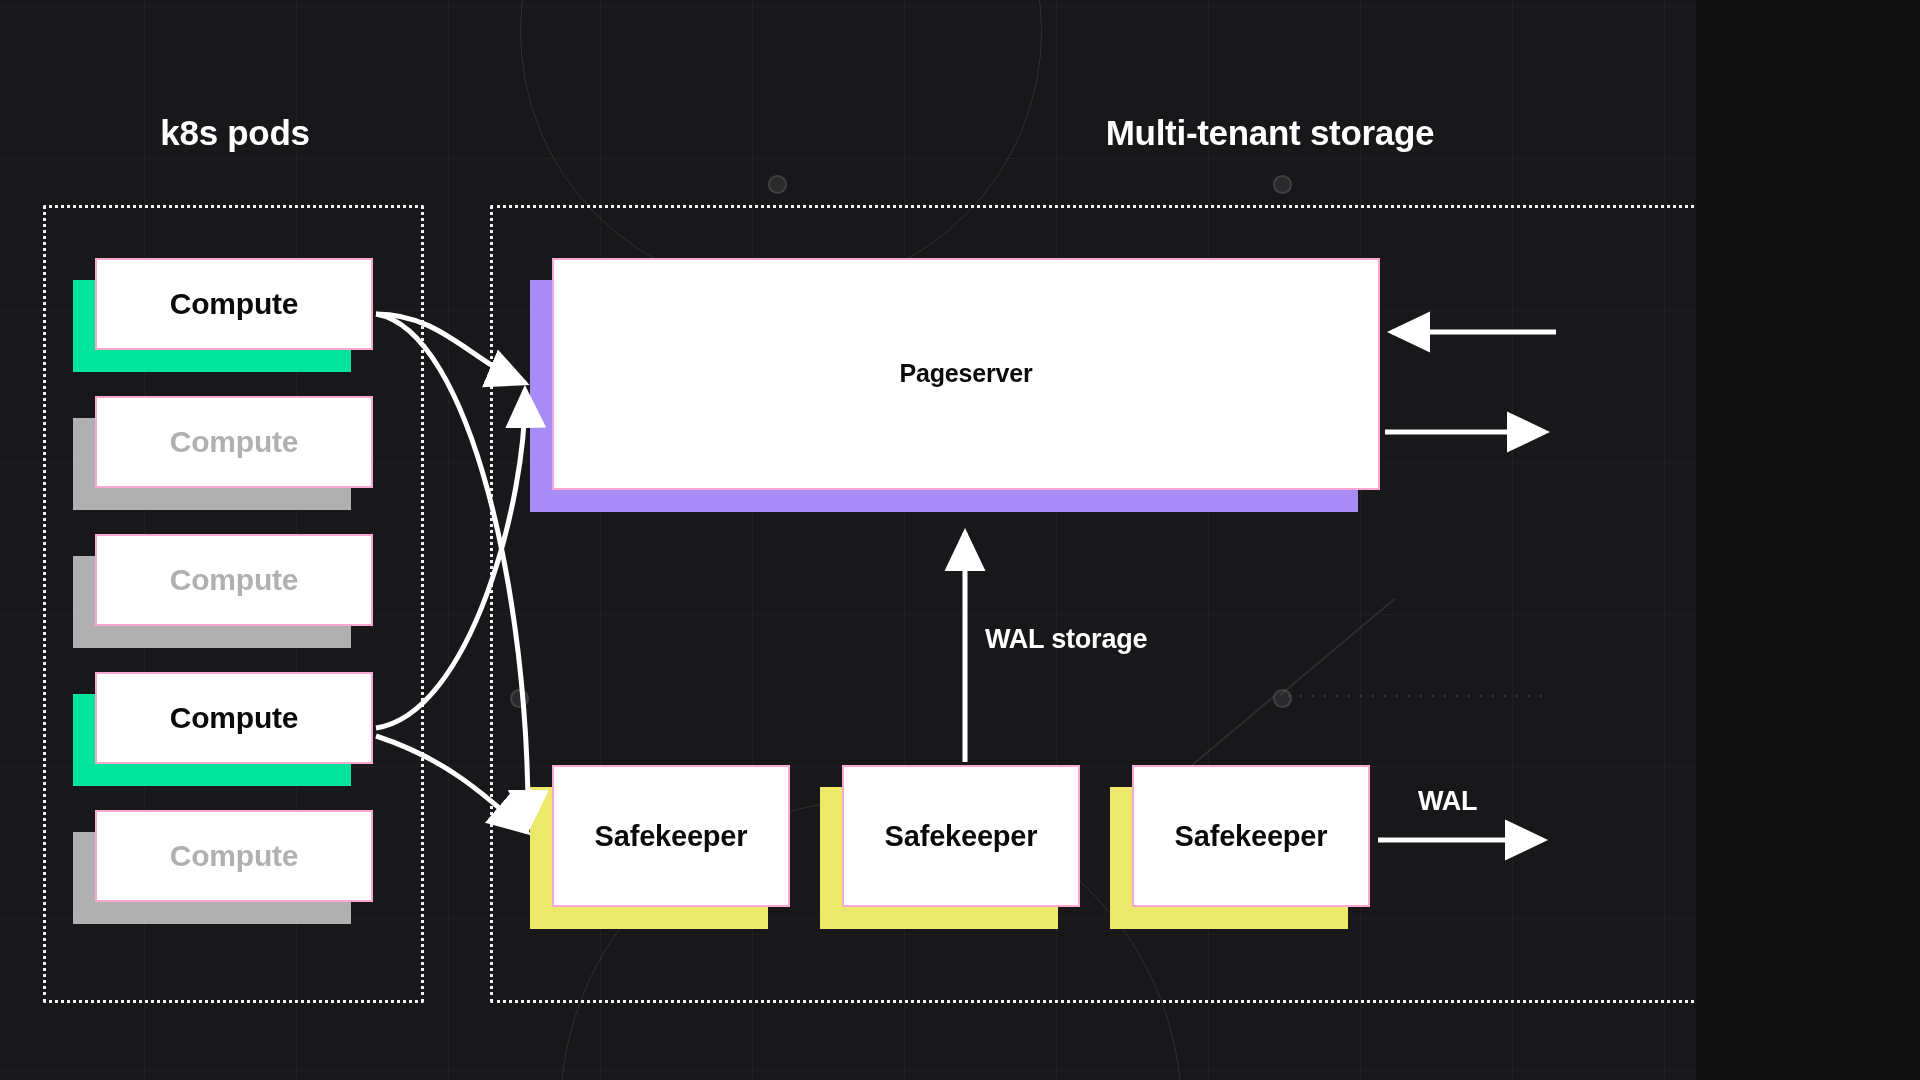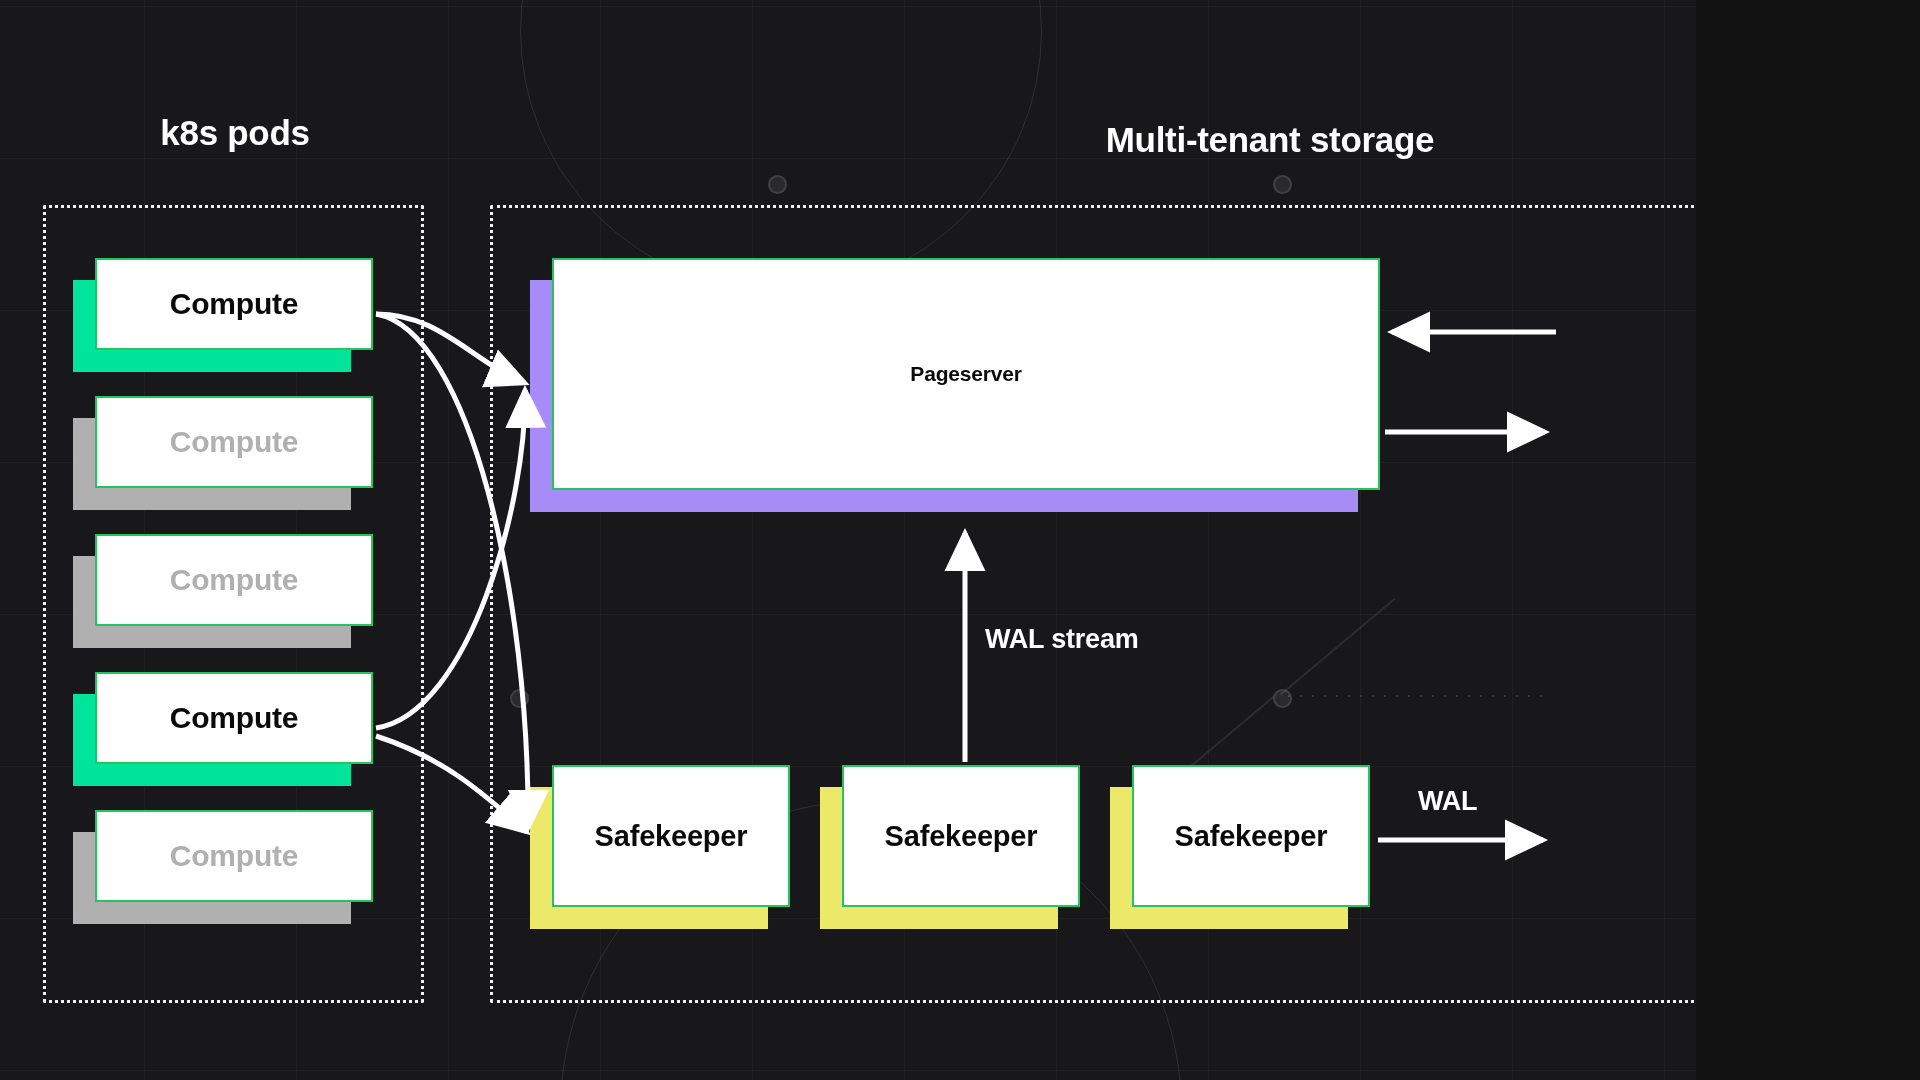--- a/index.html
+++ b/index.html
@@ -90,37 +90,37 @@
     bottom: -14px;
     height: 22px;
   }
   .node .card {
     position: absolute;
     left: 22px;
     top: 0;
     right: 0;
     bottom: 8px;
     background: #ffffff;
-    border: 2px solid #22c55e;
+    border: 2px solid #f9a8d4;
     display: flex;
     align-items: center;
     justify-content: center;
     box-sizing: border-box;
   }
   .node .card-label {
     font-weight: 700;
     font-size: 30px;
     color: #0a0a0a;
     letter-spacing: -0.2px;
     text-align: center;
     line-height: 1.18;
   }
   .node.dim .card-label { color: #b0b0b0; }
 
-  .node.pageserver .card-label { font-size: 21px; }
+  .node.pageserver .card-label { font-size: 25px; }
   .node.objectstorage .card-label { font-size: 33px; }
   .node.safekeeper .card-label { font-size: 29px; }
 
   
   .edge-label {
     position: absolute;
     color: #ffffff;
     font-weight: 700;
     font-size: 27px;
     white-space: nowrap;
@@ -145,21 +145,21 @@
   <div class="bg-ring" style="left:560px; top:800px; width:620px; height:620px;"></div>
   <div class="bg-node" style="left:768px; top:175px;"></div>
   <div class="bg-node" style="left:1273px; top:175px;"></div>
   <div class="bg-node" style="left:510px; top:689px;"></div>
   <div class="bg-node" style="left:1273px; top:689px;"></div>
   <div class="bg-dotline" style="left:1288px; top:695px; width:260px;"></div>
   <div class="bg-diag" style="left:1280px; top:694px; width:150px; transform:rotate(-40deg);"></div>
   <div class="bg-diag" style="left:1274px; top:696px; width:140px; transform:rotate(140deg);"></div>
 
   <div class="group-title" style="left:40px; top:113px; width:390px;">k8s pods</div>
-  <div class="group-title" style="left:700px; top:120px; width:1140px;">Multi-tenant storage</div>
+  <div class="group-title" style="left:700px; top:113px; width:1140px;">Multi-tenant storage</div>
 
   <div class="dotted-box" style="left:43px; top:205px; width:375px; height:792px;"></div>
   <div class="dotted-box" style="left:490px; top:205px; width:1360px; height:792px;"></div>
 
   <div class="node" style="left:73px; top:258px; width:300px; height:100px;">
     <div class="shadow-left" style="background:#00e599;"></div>
     <div class="shadow-bottom" style="background:#00e599;"></div>
     <div class="card">
       <span class="card-label">Compute</span>
     </div>
@@ -247,16 +247,16 @@
 
     <path d="M965,762 L965,533" fill="none" stroke="#ffffff" stroke-width="5" marker-end="url(#arrowhead)"></path>
 
     <path d="M1378,840 L1543,840" fill="none" stroke="#ffffff" stroke-width="5" marker-end="url(#arrowhead)"></path>
 
     <path d="M1556,332 L1392,332" fill="none" stroke="#ffffff" stroke-width="5" marker-end="url(#arrowhead)"></path>
 
     <path d="M1385,432 L1545,432" fill="none" stroke="#ffffff" stroke-width="5" marker-end="url(#arrowhead)"></path>
   </svg>
 
-  <div class="edge-label" style="left:985px; top:624px;">WAL stream</div>
+  <div class="edge-label" style="left:985px; top:624px;">WAL storage</div>
   <div class="edge-label" style="left:1418px; top:786px;">WAL</div>
 
 </div>
 
 </body></html>

